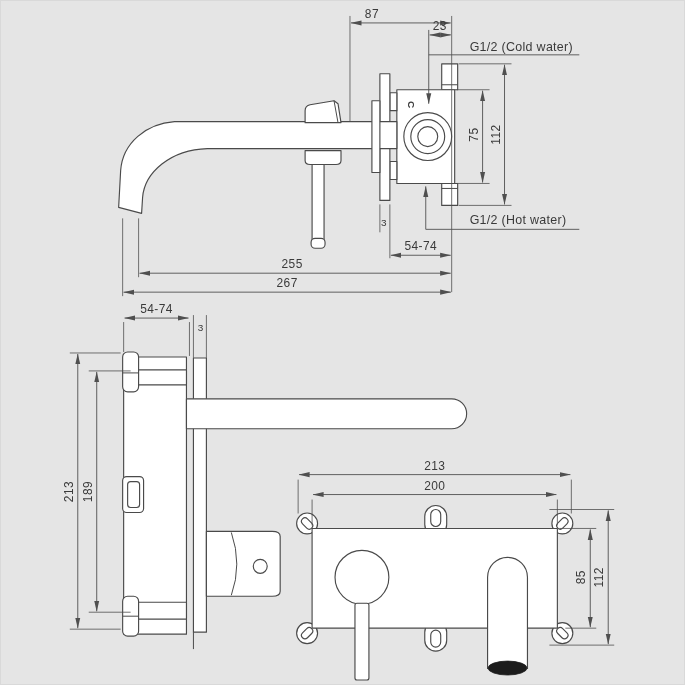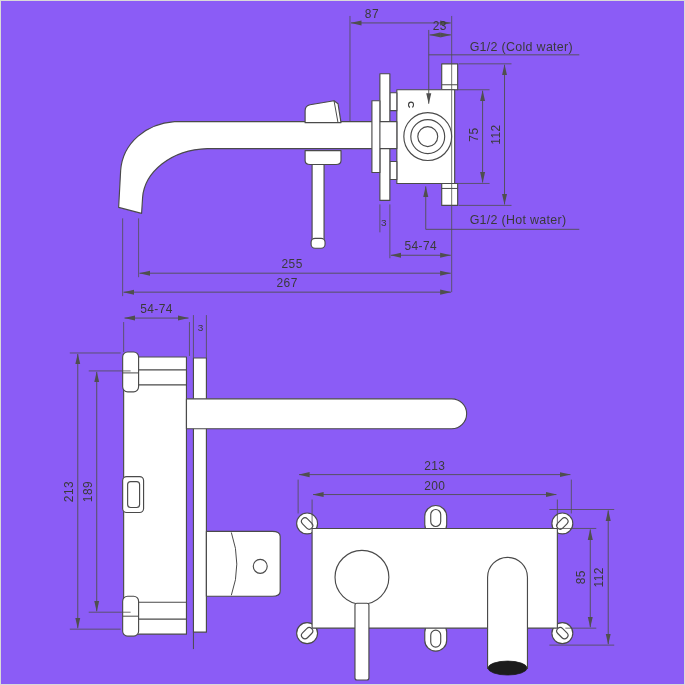--- a/index.html
+++ b/index.html
@@ -1,17 +1,17 @@
 <!DOCTYPE html>
 <html><head>
 <meta charset="utf-8">
 <style>
   html,body{margin:0;padding:0;background:#ffffff;}
   .frame{
-    width:683px;height:683px;border:1px solid #d9d9d9;background:#8b5cf6;
+    width:683px;height:683px;border:1px solid #d9d9d9;background:#e5e5e5;
     position:relative;overflow:hidden;
   }
   svg{display:block;}
   .obj{fill:none;stroke:#4a4a4a;stroke-width:1.15;stroke-linejoin:round;stroke-linecap:round;}
   .objf{fill:#ffffff;stroke:#4a4a4a;stroke-width:1.15;stroke-linejoin:round;}
   .thin{fill:none;stroke:#4a4a4a;stroke-width:1;}
   .dimline{fill:none;stroke:#4f4f4f;stroke-width:0.9;}
   .extline{fill:none;stroke:#4f4f4f;stroke-width:0.8;}
   .dimtxt{
     font-family:"Liberation Sans", sans-serif;font-size:12px;fill:#3a3a3a;

